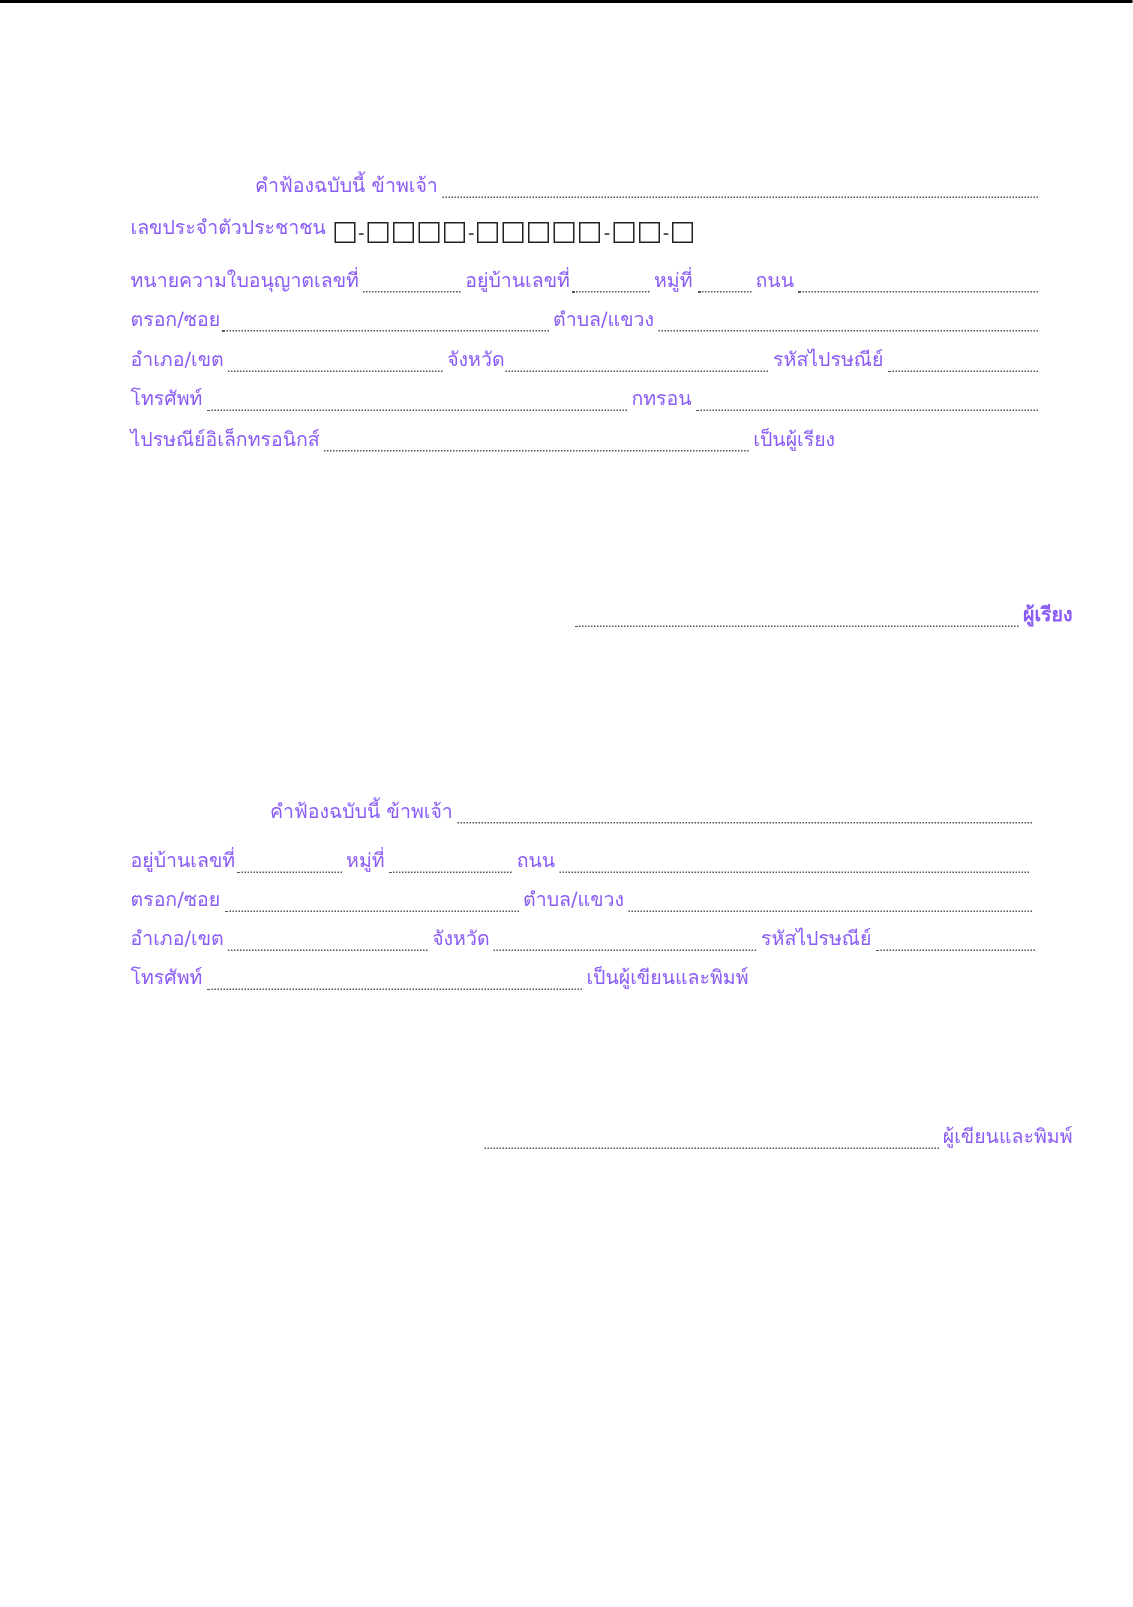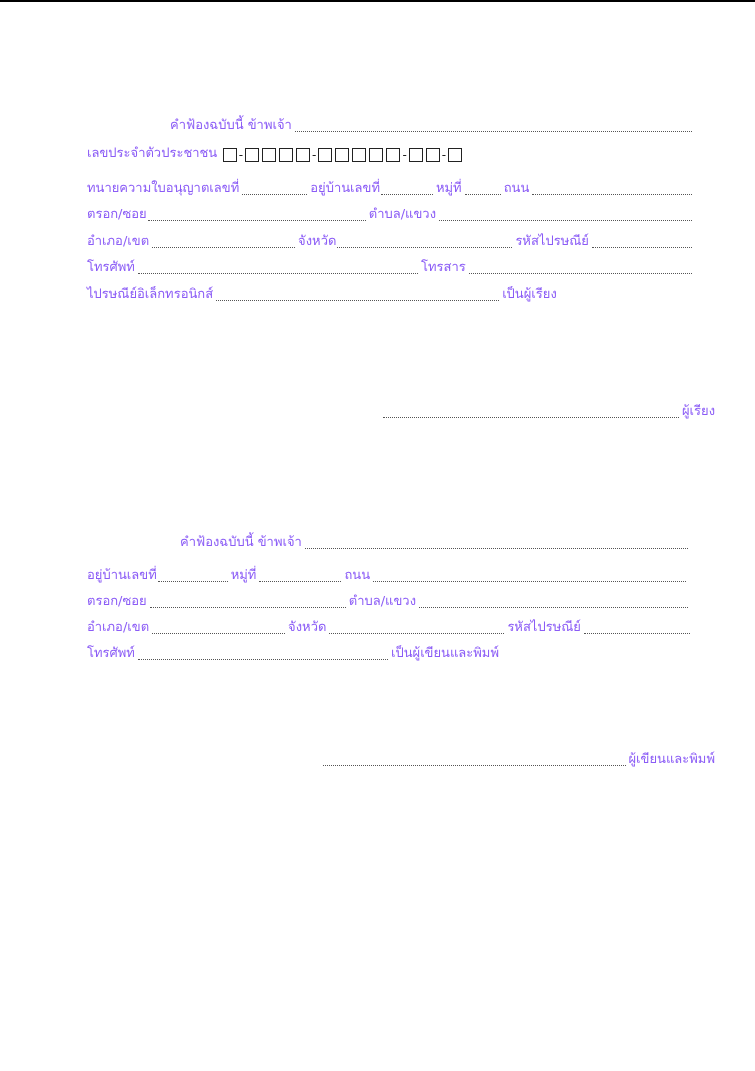--- a/index.html
+++ b/index.html
@@ -124,31 +124,31 @@
     <span class="dots fixed" style="width:143px;"></span>
     <span class="lbl">จังหวัด</span>
     <span class="dots fixed" style="width:175px; margin-left:1px;"></span>
     <span class="lbl">รหัสไปรษณีย์</span>
     <span class="dots"></span>
   </div>
 
   <div class="line" style="left:87px; top:256px; width:608px;">
     <span class="lbl">โทรศัพท์</span>
     <span class="dots fixed" style="width:280px;"></span>
-    <span class="lbl">โทรสาร</span>
+    <span class="lbl">กทรอน</span>
     <span class="dots"></span>
   </div>
 
   <div class="line" style="left:87px; top:283px; width:510px;text-align:center;">
     <span class="lbl">ไปรษณีย์อิเล็กทรอนิกส์</span>
     <span class="dots fixed" style="width:283px;"></span>
     <span class="lbl">เป็นผู้เรียง</span>
   </div>
 
-  <div class="line" style="left:383px; top:400px; width:332px;">
+  <div class="line" style="left:383px; top:400px; width:332px;font-weight:bold;">
     <span class="dots" style="margin-left:0;"></span>
     <span class="lbl">ผู้เรียง</span>
   </div>
 </div>
 
 <div>
 
   <div class="line" style="left:180px; top:531px; width:511px;">
     <span class="lbl">คำฟ้องฉบับนี้ ข้าพเจ้า</span>
     <span class="dots"></span>

